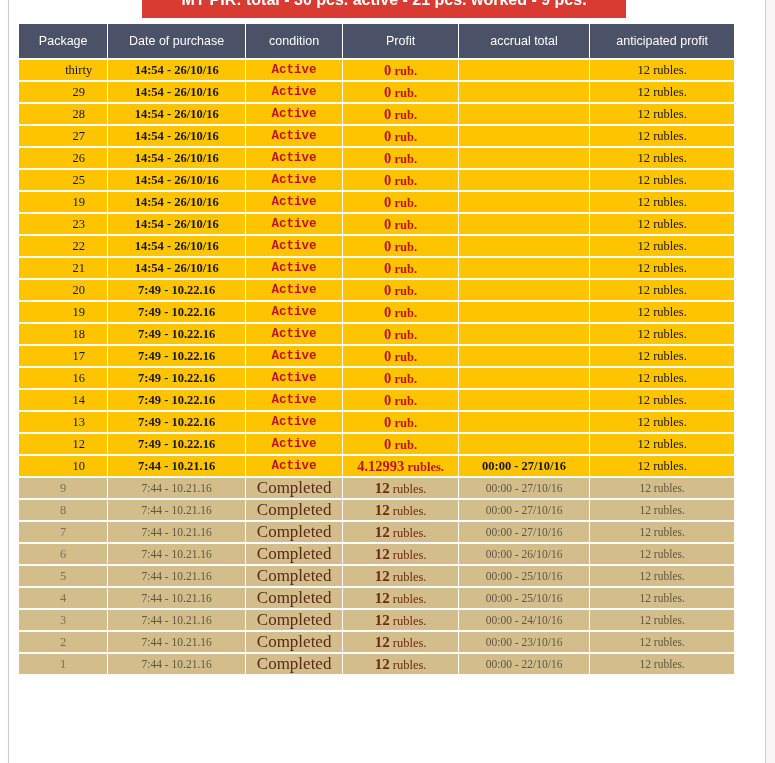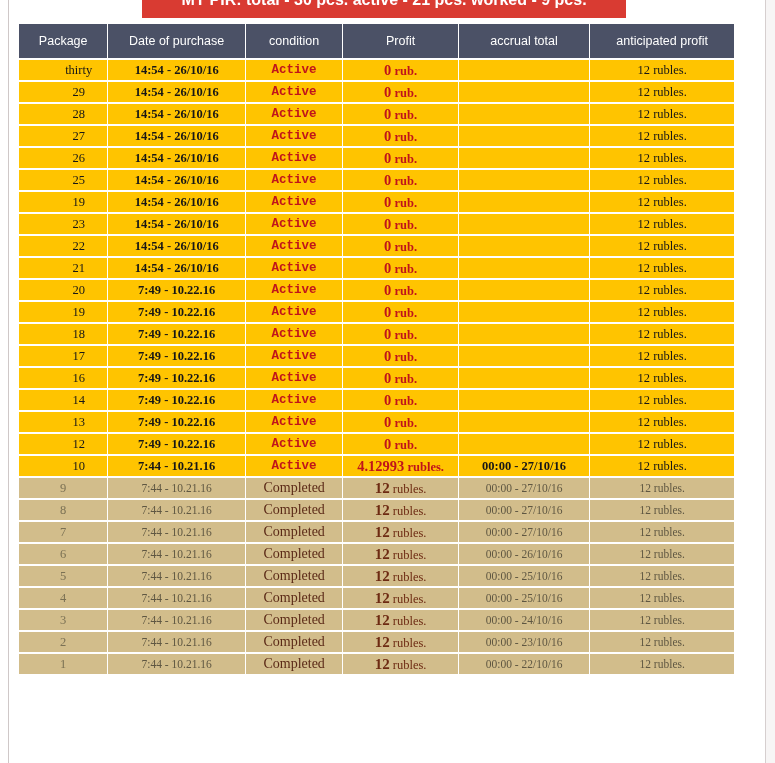--- a/index.html
+++ b/index.html
@@ -130,21 +130,21 @@
     font-weight: bold;
   }
 
   
   tr.row-completed td {
     background: #d2bd8b;
     color: #6e6348;
   }
   tr.row-completed td.cell-package { color: #7b7154; }
   tr.row-completed td.cell-date    { color: #5f5742; font-size: 11.5px; }
-  tr.row-completed td.cell-cond    { color: #5b2a17; font-size: 14px; }
+  tr.row-completed td.cell-cond    { color: #5b2a17; font-size: 17px; }
   tr.row-completed td.cell-profit  { color: #6d2a12; }
   tr.row-completed td.cell-profit .big {
     font-size: 15px;
     font-weight: bold;
   }
   tr.row-completed td.cell-profit .sm {
     font-size: 12.5px;
     font-weight: normal;
   }
   tr.row-completed td.cell-accrual { color: #5f5742; font-size: 11.5px; }

